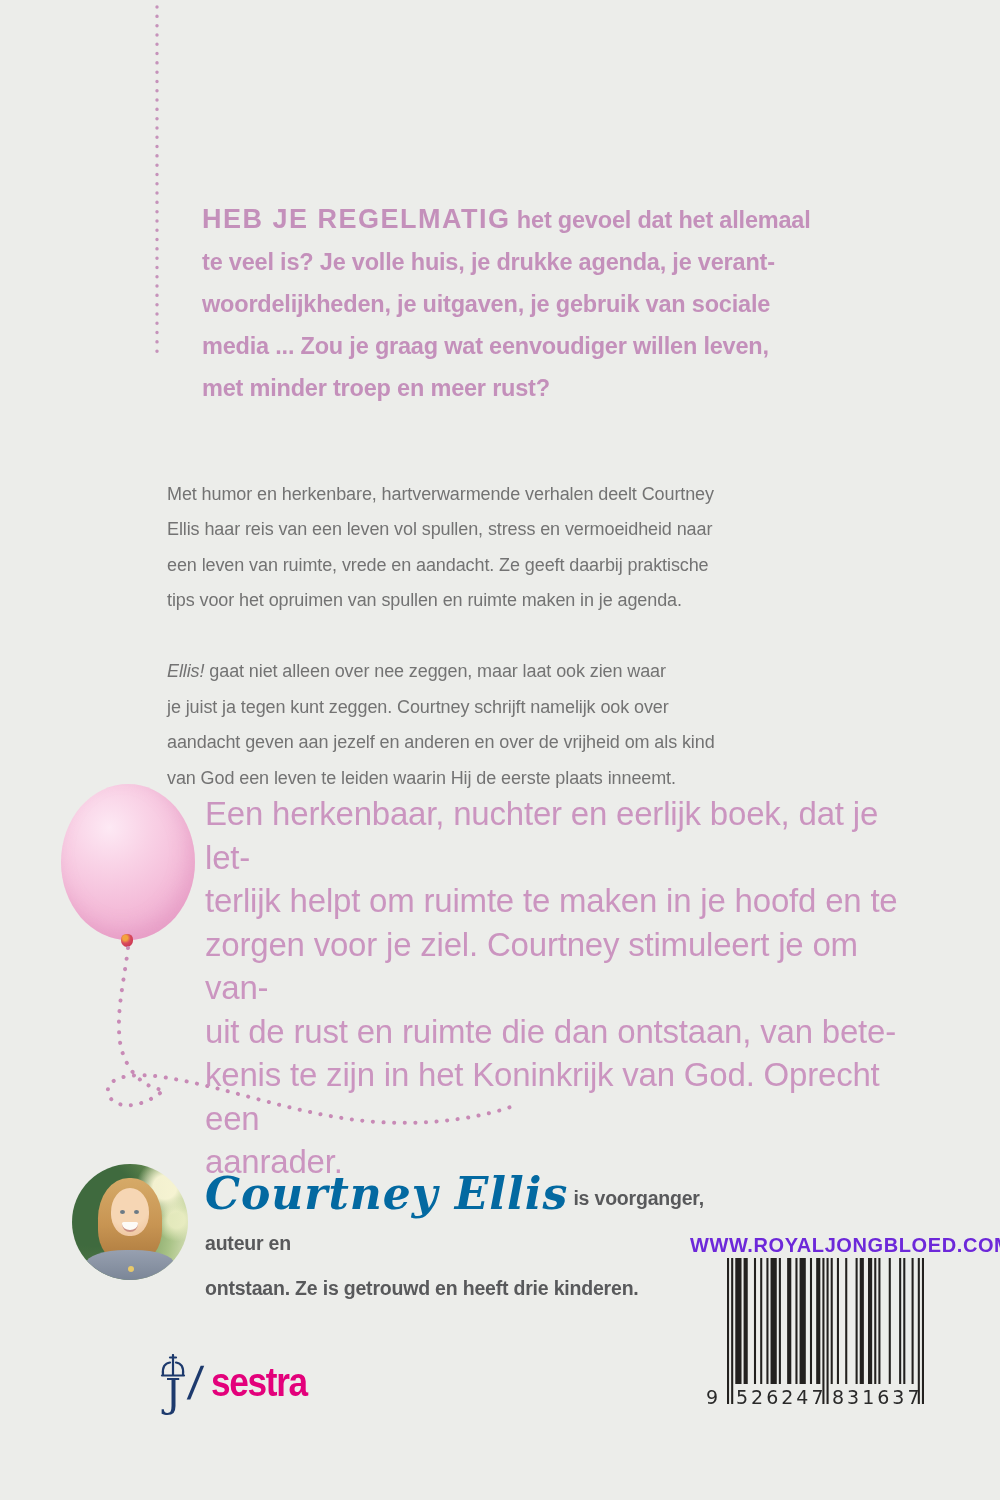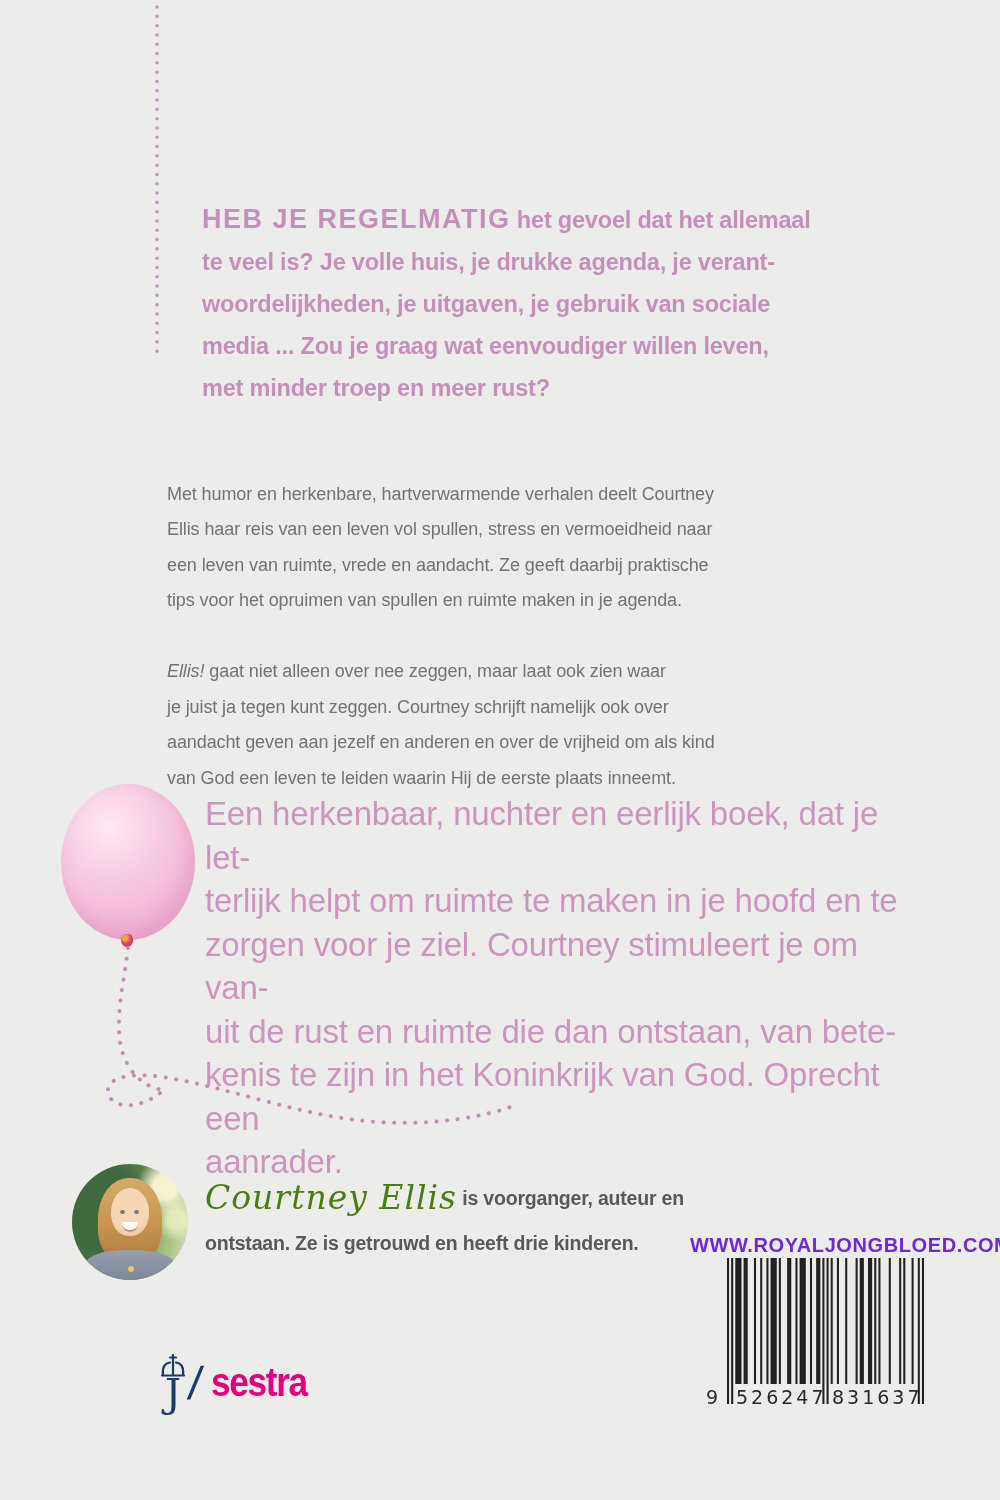--- a/index.html
+++ b/index.html
@@ -68,22 +68,22 @@
   .avatar .eye{position:absolute;width:5px;height:4px;border-radius:50%;background:#6b7a85;top:46px;}
   .avatar .eye.l{left:48px;} .avatar .eye.r{left:62px;}
   .avatar .smile{position:absolute;left:50px;top:58px;width:16px;height:8px;border-radius:2px 2px 10px 10px;
     background:#fdfbf7;border-bottom:2px solid #c98e83;}
   .avatar .sweater{position:absolute;left:14px;top:86px;width:88px;height:30px;border-radius:45% 45% 0 0;
     background:linear-gradient(180deg,#97a0b0 0%,#7b8697 100%);}
   .avatar .necklace{position:absolute;left:56px;top:102px;width:6px;height:6px;border-radius:50%;background:#e8c96a;}
 
   .bio{left:205px;top:1176px;width:560px;color:#58595b;}
   .bio .script{
-    font-family:"DejaVu Serif",serif;font-style:italic;font-weight:normal;
-    color:#4d7c0f;font-size:33px;letter-spacing:1px;vertical-align:-4px;line-height:0;
+    font-family:"DejaVu Serif",serif;font-style:italic;font-weight:bold;
+    color:#0369a1;font-size:44px;letter-spacing:1px;vertical-align:-4px;line-height:0;
   }
   .bio .biotext{font-size:19.5px;font-weight:bold;white-space:pre-line;line-height:45px;letter-spacing:-0.2px;}
 
   
   .logo{left:155px;top:1354px;width:220px;height:64px;}
   .logo .jwrap{position:absolute;left:0;top:0;width:36px;text-align:center;}
   .logo .crown{display:block;margin:0 auto;}
   .logo .jletter{font-family:"DejaVu Serif",serif;color:#1d3a6d;font-size:40px;line-height:30px;display:block;}
   .logo .slash{position:absolute;left:34px;top:2px;color:#1d3a6d;font-size:46px;font-weight:300;transform:skewX(-8deg);}
   .logo .brand{

